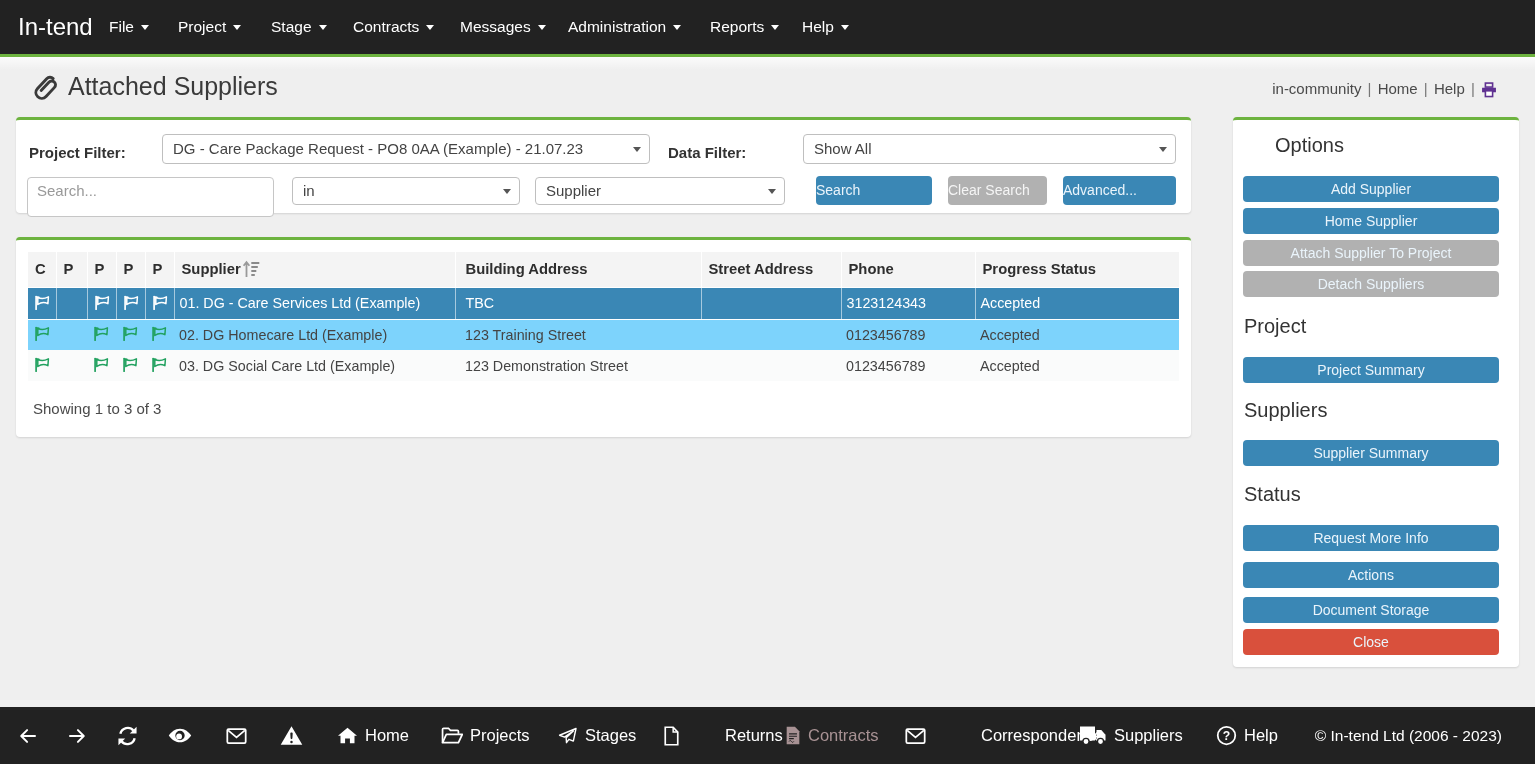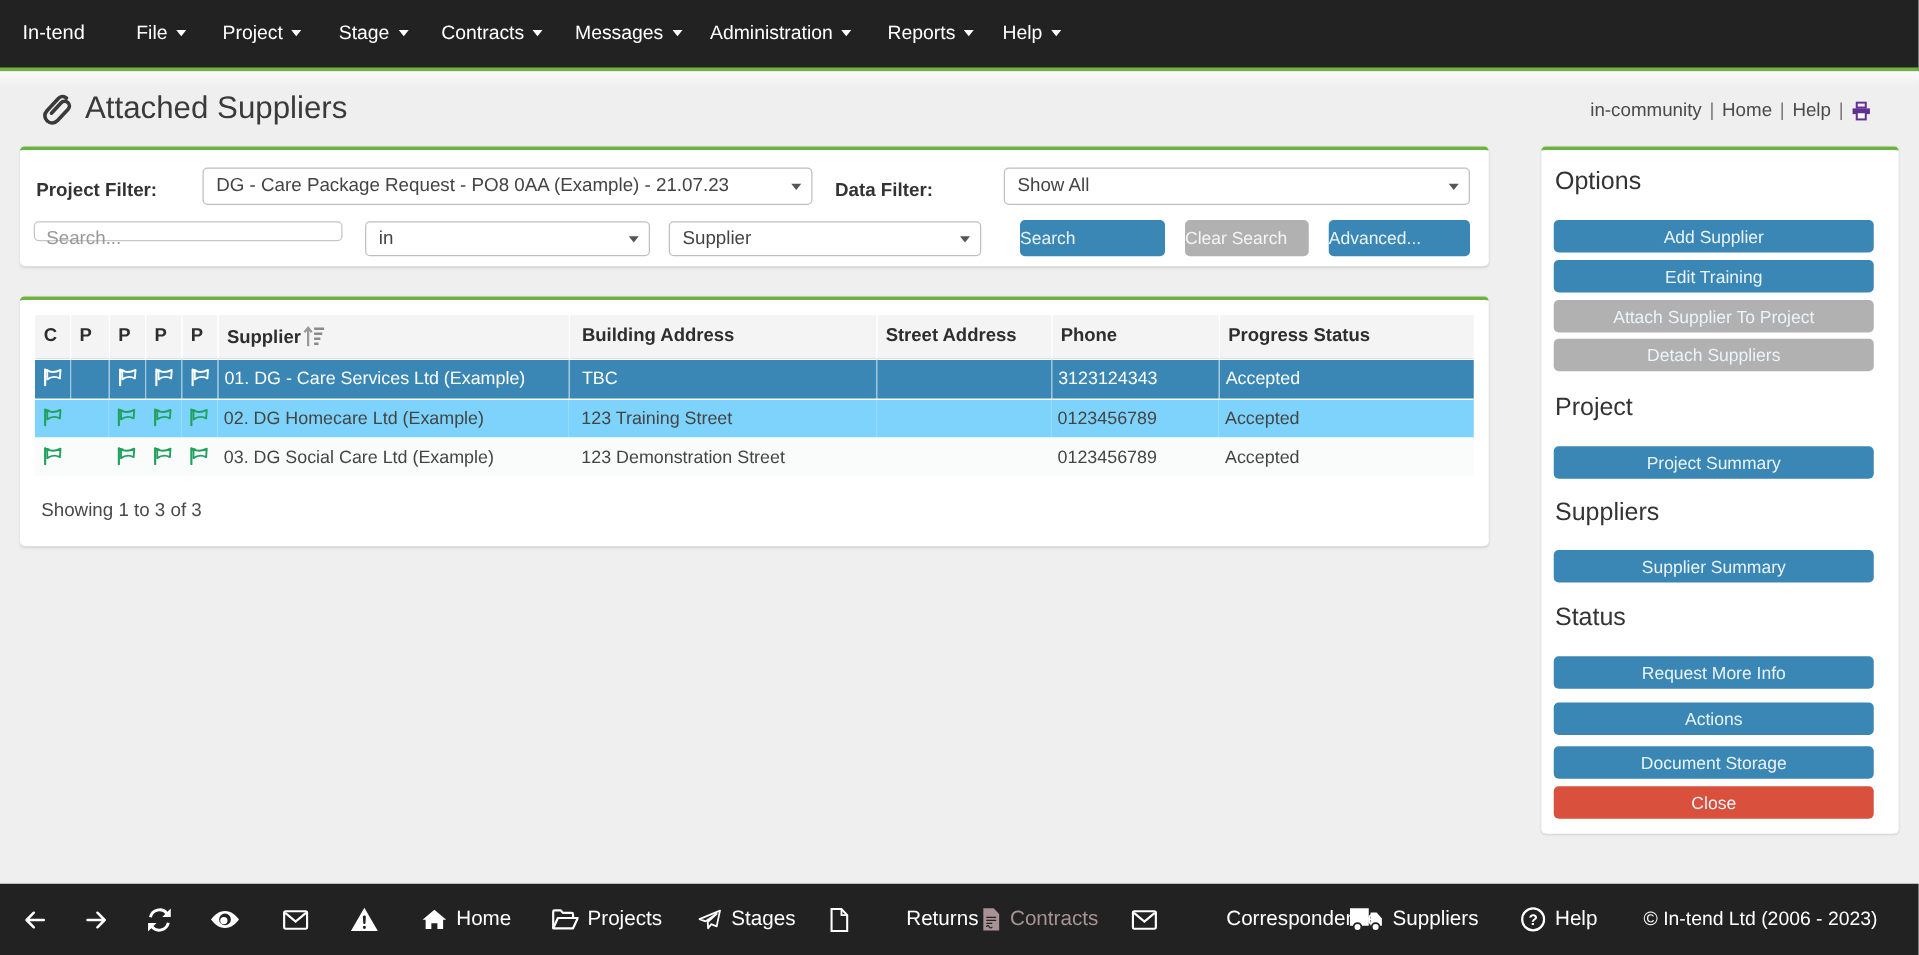--- a/index.html
+++ b/index.html
@@ -1,21 +1,21 @@
 <!DOCTYPE html>
 <html><head>
 <meta charset="utf-8">
 <style>
 * { margin:0; padding:0; box-sizing:border-box; }
 html,body { width:1535px; height:764px; overflow:hidden; }
 body { font-family:"Liberation Sans", sans-serif; background:#efefef; position:relative; }
 
 
 #navbar { position:absolute; left:0; top:0; width:1535px; height:57px; background:#222222; border-bottom:3px solid #6db33f; }
-#brand { position:absolute; left:18px; top:0; height:54px; line-height:54px; color:#fff; font-size:16px; }
+#brand { position:absolute; left:18px; top:0; height:54px; line-height:54px; color:#fff; font-size:24px; }
 .navitem { position:absolute; top:0; height:54px; line-height:54px; color:#fff; font-size:15.5px; white-space:nowrap; }
 .caret { display:inline-block; width:0; height:0; border-left:4.5px solid transparent; border-right:4.5px solid transparent; border-top:5px solid #fff; margin-left:7px; vertical-align:2px; }
 
 
 #pageheader { position:absolute; left:0; top:57px; width:1535px; height:60px; }
 #ptitle { position:absolute; left:68px; top:15px; font-size:25px; color:#3a3a3a; }
 #clip { position:absolute; left:33px; top:15px; }
 #breadcrumb { position:absolute; right:38px; top:23px; font-size:15px; color:#4a4a4a; }
 #breadcrumb .sep { color:#777; margin:0 2px; }
 
@@ -89,21 +89,21 @@
     </svg>
   </div>
 </div>
 
 <div class="panel" id="filterpanel">
   <div class="flabel" style="left:13px; top:24px;">Project Filter:</div>
   <div class="sel" style="left:146px; top:14px; width:488px; height:30px; line-height:28px;">DG - Care Package Request - PO8 0AA (Example) - 21.07.23<span class="scaret"></span></div>
   <div class="flabel" style="left:652px; top:24px;">Data Filter:</div>
   <div class="sel" style="left:787px; top:14px; width:373px; height:30px; line-height:28px;">Show All<span class="scaret"></span></div>
 
-  <div class="inp" style="left:11px; top:57px; width:247px; height:16px; line-height:26px;">Search...</div>
+  <div class="inp" style="left:11px; top:57px; width:247px; height:40px; line-height:26px;">Search...</div>
   <div class="sel" style="left:276px; top:57px; width:228px; height:28px; line-height:26px;">in<span class="scaret"></span></div>
   <div class="sel" style="left:519px; top:57px; width:250px; height:28px; line-height:26px;">Supplier<span class="scaret"></span></div>
   <div class="btn btn-blue" style="left:800px; top:56px; width:116px; height:29px; line-height:29px;">Search</div>
   <div class="btn btn-gray" style="left:932px; top:56px; width:99px; height:29px; line-height:29px;">Clear Search</div>
   <div class="btn btn-blue" style="left:1047px; top:56px; width:113px; height:29px; line-height:29px;">Advanced...</div>
 </div>
 
 <div class="panel" id="tablepanel">
   <table id="tbl">
     <colgroup>
@@ -217,23 +217,23 @@
       <td></td>
       <td>0123456789</td>
       <td>Accepted</td>
     </tr>
   </tbody>
     </table>
   <div id="showing">Showing 1 to 3 of 3</div>
 </div>
 
 <div class="panel" id="sidebar">
-  <div class="shead" style="top:14px;">Options</div>
+  <div class="shead" style="top:14px;margin-left:31px;">Options</div>
   <div class="sbtn btn-blue" style="top:56px;">Add Supplier</div>
-  <div class="sbtn btn-blue" style="top:88px;">Edit Training</div>
+  <div class="sbtn btn-blue" style="top:88px;">Home Supplier</div>
   <div class="sbtn btn-gray" style="top:120px;">Attach Supplier To Project</div>
   <div class="sbtn btn-gray" style="top:151px;">Detach Suppliers</div>
   <div class="shead" style="top:195px;">Project</div>
   <div class="sbtn btn-blue" style="top:237px;">Project Summary</div>
   <div class="shead" style="top:279px;">Suppliers</div>
   <div class="sbtn btn-blue" style="top:320px;">Supplier Summary</div>
   <div class="shead" style="top:363px;">Status</div>
   <div class="sbtn btn-blue" style="top:405px;">Request More Info</div>
   <div class="sbtn btn-blue" style="top:442px;">Actions</div>
   <div class="sbtn btn-blue" style="top:477px;">Document Storage</div>

